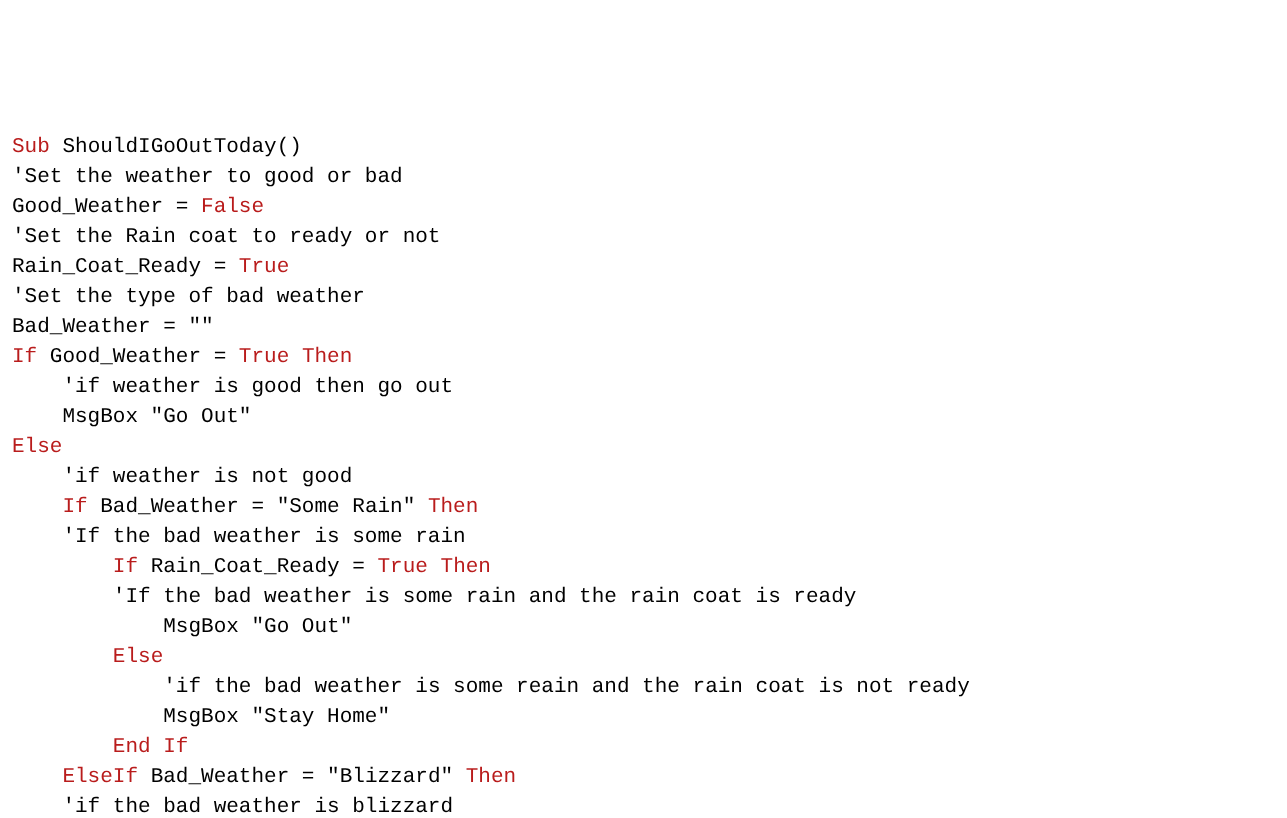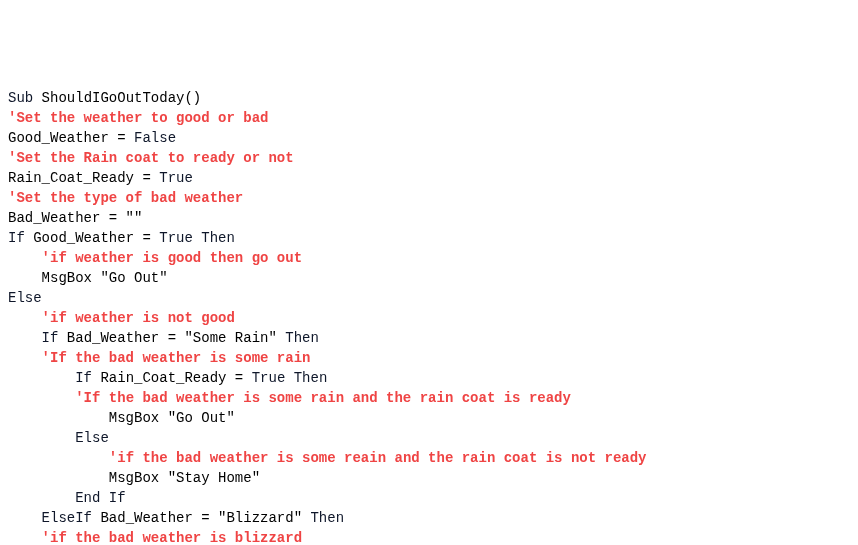--- a/index.html
+++ b/index.html
@@ -11,22 +11,22 @@
       background: #ffffff;
       color: #000000;
       white-space: pre;
     }
     .code-container {
       display: block;
     }
     .line {
       display: block;
     }
-    .kw { color: #0f172a; }
-    .com { color: #ef4444; font-weight: bold; }
+    .kw { color: #b91c1c; }
+    .com { color: #000000; }
   </style>
 </head>
 <body>
 
 
 
 <div class="code-container" id="code-root"><span class="line"><span class="kw">Sub</span><span> ShouldIGoOutToday()</span></span><span class="line"><span class="com">'Set the weather to good or bad</span></span><span class="line"><span>Good_Weather = </span><span class="kw">False</span></span><span class="line"><span class="com">'Set the Rain coat to ready or not</span></span><span class="line"><span>Rain_Coat_Ready = </span><span class="kw">True</span></span><span class="line"><span class="com">'Set the type of bad weather</span></span><span class="line"><span>Bad_Weather = ""</span></span><span class="line"><span class="kw">If</span><span> Good_Weather = </span><span class="kw">True</span><span> </span><span class="kw">Then</span></span><span class="line"><span>    </span><span class="com">'if weather is good then go out</span></span><span class="line"><span>    MsgBox "Go Out"</span></span><span class="line"><span class="kw">Else</span></span><span class="line"><span>    </span><span class="com">'if weather is not good</span></span><span class="line"><span>    </span><span class="kw">If</span><span> Bad_Weather = "Some Rain" </span><span class="kw">Then</span></span><span class="line"><span>    </span><span class="com">'If the bad weather is some rain</span></span><span class="line"><span>        </span><span class="kw">If</span><span> Rain_Coat_Ready = </span><span class="kw">True</span><span> </span><span class="kw">Then</span></span><span class="line"><span>        </span><span class="com">'If the bad weather is some rain and the rain coat is ready</span></span><span class="line"><span>            MsgBox "Go Out"</span></span><span class="line"><span>        </span><span class="kw">Else</span></span><span class="line"><span>            </span><span class="com">'if the bad weather is some reain and the rain coat is not ready</span></span><span class="line"><span>            MsgBox "Stay Home"</span></span><span class="line"><span>        </span><span class="kw">End</span><span> </span><span class="kw">If</span></span><span class="line"><span>    </span><span class="kw">ElseIf</span><span> Bad_Weather = "Blizzard" </span><span class="kw">Then</span></span><span class="line"><span>    </span><span class="com">'if the bad weather is blizzard</span></span></div>
 
 
 

